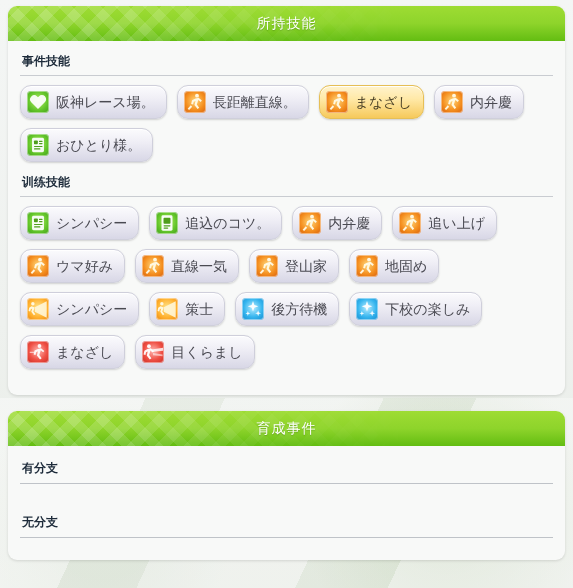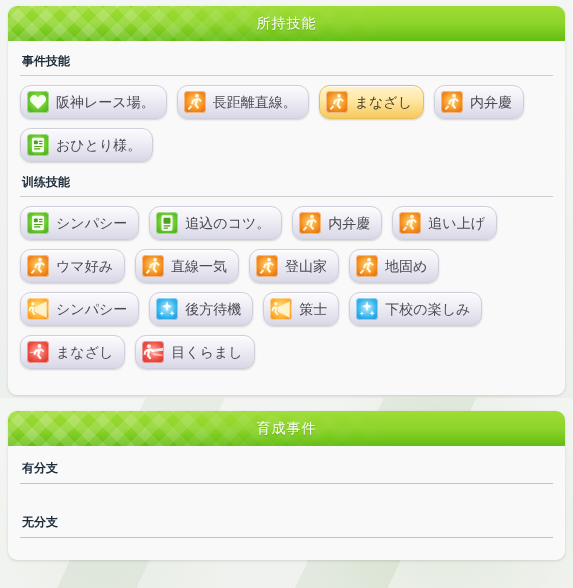--- a/index.html
+++ b/index.html
@@ -355,42 +355,42 @@
                   <path d="M21.5 3.5 8.5 10v5l13 6.5z" fill="#fff6d8" opacity=".9"></path>
                   <g fill="#fffbe8" opacity=".95">
                     <circle cx="6.4" cy="6.2" r="1.9"></circle>
                     <path d="M5 9 2.4 10.6l-.7 3.6 1.8.4.6-2.3 1.6-.8-1 3.6 2.8 3.8 1.6-1.1-2.2-3 1.4-4.3z"></path>
                   </g>
                 </svg>
               </span>
               <span class="label">シンパシー</span>
             </div>
             <div class="badge">
+              <span class="skill-icon yellow">
+                <svg viewBox="0 0 24 24">
+                  <path d="M21.5 3.5 8.5 10v5l13 6.5z" fill="#fff6d8" opacity=".9"></path>
+                  <g fill="#fffbe8" opacity=".95">
+                    <circle cx="6.4" cy="6.2" r="1.9"></circle>
+                    <path d="M5 9 2.4 10.6l-.7 3.6 1.8.4.6-2.3 1.6-.8-1 3.6 2.8 3.8 1.6-1.1-2.2-3 1.4-4.3z"></path>
+                  </g>
+                </svg>
+              </span>
+              <span class="label">策士</span>
+            </div>
+            <div class="badge">
               <span class="skill-icon blue">
                 <svg viewBox="0 0 24 24">
                   <g fill="#ffffff" opacity=".95">
                     <path d="M12 3.2l1.5 4.3 4.3 1.5-4.3 1.5L12 14.8l-1.5-4.3L6.2 9l4.3-1.5z"></path>
                     <path d="M17.6 13.4l.85 2.35 2.35.85-2.35.85-.85 2.35-.85-2.35-2.35-.85 2.35-.85z"></path>
                     <path d="M6.4 14.2l.7 1.95 1.95.7-1.95.7-.7 1.95-.7-1.95-1.95-.7 1.95-.7z"></path>
                   </g>
                 </svg>
               </span>
               <span class="label">後方待機</span>
-            </div>
-            <div class="badge">
-              <span class="skill-icon yellow">
-                <svg viewBox="0 0 24 24">
-                  <path d="M21.5 3.5 8.5 10v5l13 6.5z" fill="#fff6d8" opacity=".9"></path>
-                  <g fill="#fffbe8" opacity=".95">
-                    <circle cx="6.4" cy="6.2" r="1.9"></circle>
-                    <path d="M5 9 2.4 10.6l-.7 3.6 1.8.4.6-2.3 1.6-.8-1 3.6 2.8 3.8 1.6-1.1-2.2-3 1.4-4.3z"></path>
-                  </g>
-                </svg>
-              </span>
-              <span class="label">策士</span>
             </div>
             <div class="badge">
               <span class="skill-icon blue">
                 <svg viewBox="0 0 24 24">
                   <g fill="#ffffff" opacity=".95">
                     <path d="M12 3.2l1.5 4.3 4.3 1.5-4.3 1.5L12 14.8l-1.5-4.3L6.2 9l4.3-1.5z"></path>
                     <path d="M17.6 13.4l.85 2.35 2.35.85-2.35.85-.85 2.35-.85-2.35-2.35-.85 2.35-.85z"></path>
                     <path d="M6.4 14.2l.7 1.95 1.95.7-1.95.7-.7 1.95-.7-1.95-1.95-.7 1.95-.7z"></path>
                   </g>
                 </svg>

